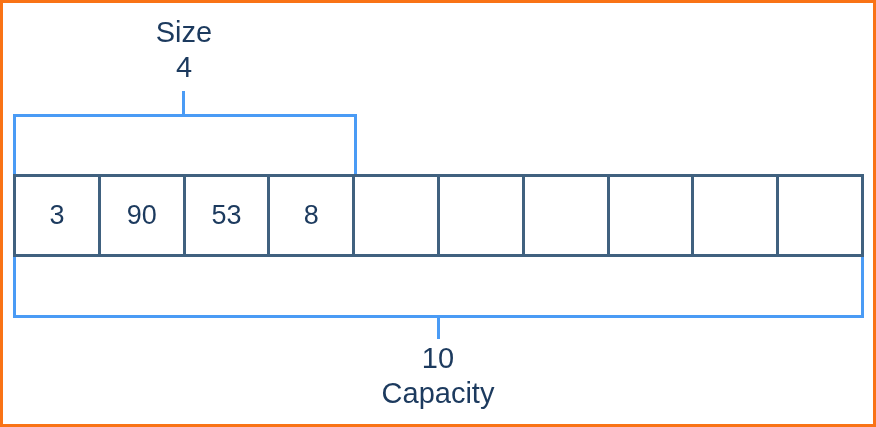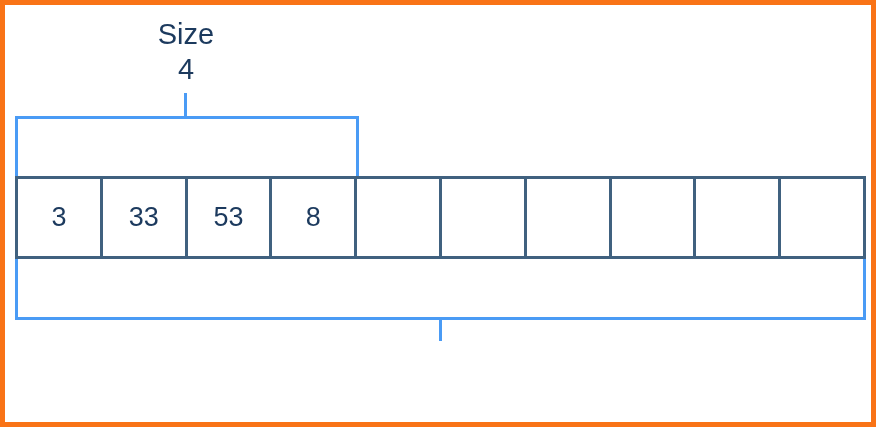--- a/index.html
+++ b/index.html
@@ -6,21 +6,21 @@
     margin: 0;
     padding: 0;
     background: #ffffff;
   }
   #canvas {
     position: relative;
     width: 876px;
     height: 427px;
     background: #ffffff;
     box-sizing: border-box;
-    border: 5px solid #f97316;
+    border: 3px solid #f97316;
     overflow: hidden;
     font-family: "Liberation Sans", sans-serif;
   }
 
   
   .label-group {
     position: absolute;
     text-align: center;
     color: #1C3A5E;
     line-height: 1.22;
@@ -97,30 +97,34 @@
     <span class="label-line">4</span>
   </div>
 
   <div class="bracket-line v" id="size-bracket-stem"></div>
   <div class="bracket-line h" id="size-bracket-top"></div>
   <div class="bracket-line v" id="size-bracket-left-leg"></div>
   <div class="bracket-line v" id="size-bracket-right-leg"></div>
 
   <div id="array-container">
     <div class="array-cell">3</div>
-    <div class="array-cell">33</div>
+    <div class="array-cell">90</div>
     <div class="array-cell">53</div>
     <div class="array-cell">8</div>
     <div class="array-cell"></div>
     <div class="array-cell"></div>
     <div class="array-cell"></div>
     <div class="array-cell"></div>
     <div class="array-cell"></div>
     <div class="array-cell"></div>
   </div>
 
   <div class="bracket-line v" id="capacity-bracket-left-leg"></div>
   <div class="bracket-line v" id="capacity-bracket-right-leg"></div>
   <div class="bracket-line h" id="capacity-bracket-bottom"></div>
   <div class="bracket-line v" id="capacity-bracket-stem"></div>
 
+  <div class="label-group" id="capacity-label-group">
+    <span class="label-line">10</span>
+    <span class="label-line">Capacity</span>
+  </div>
 
 </div>
 
 </body></html>

